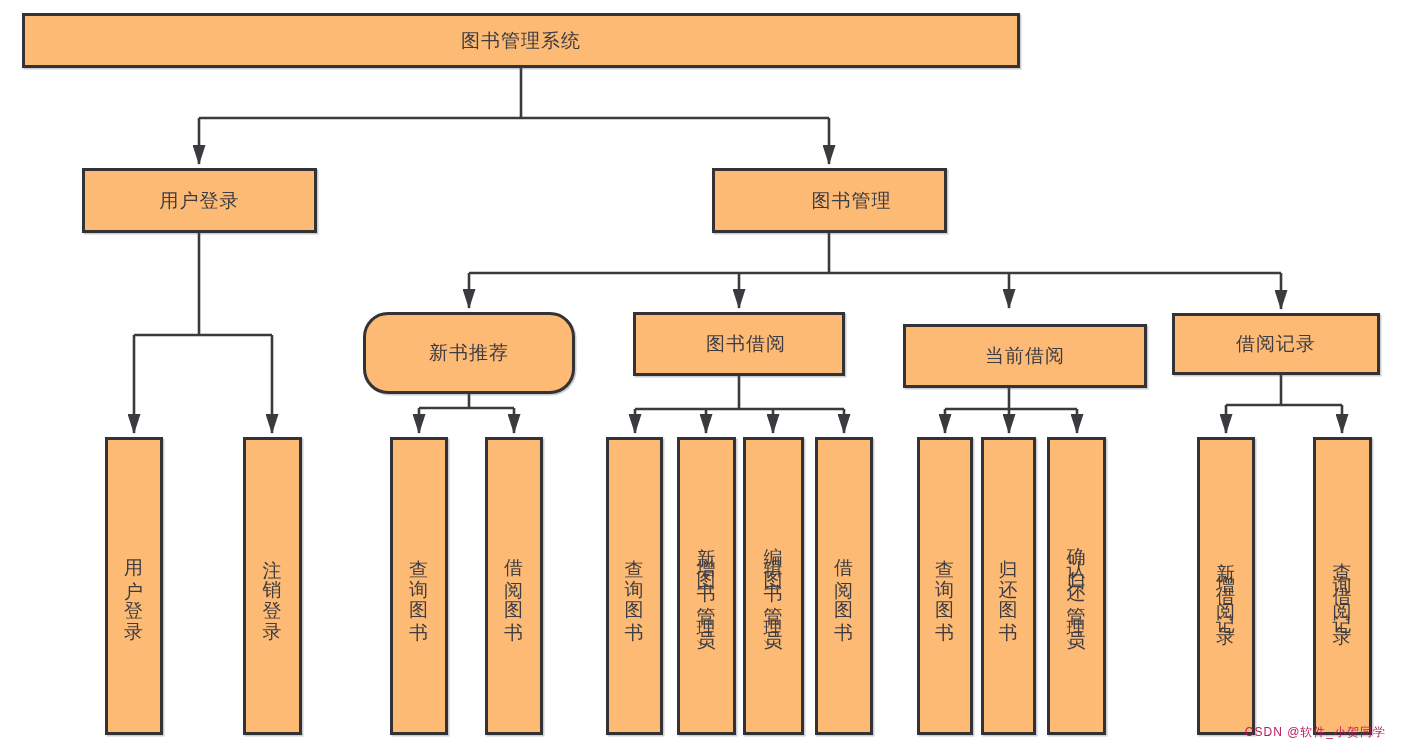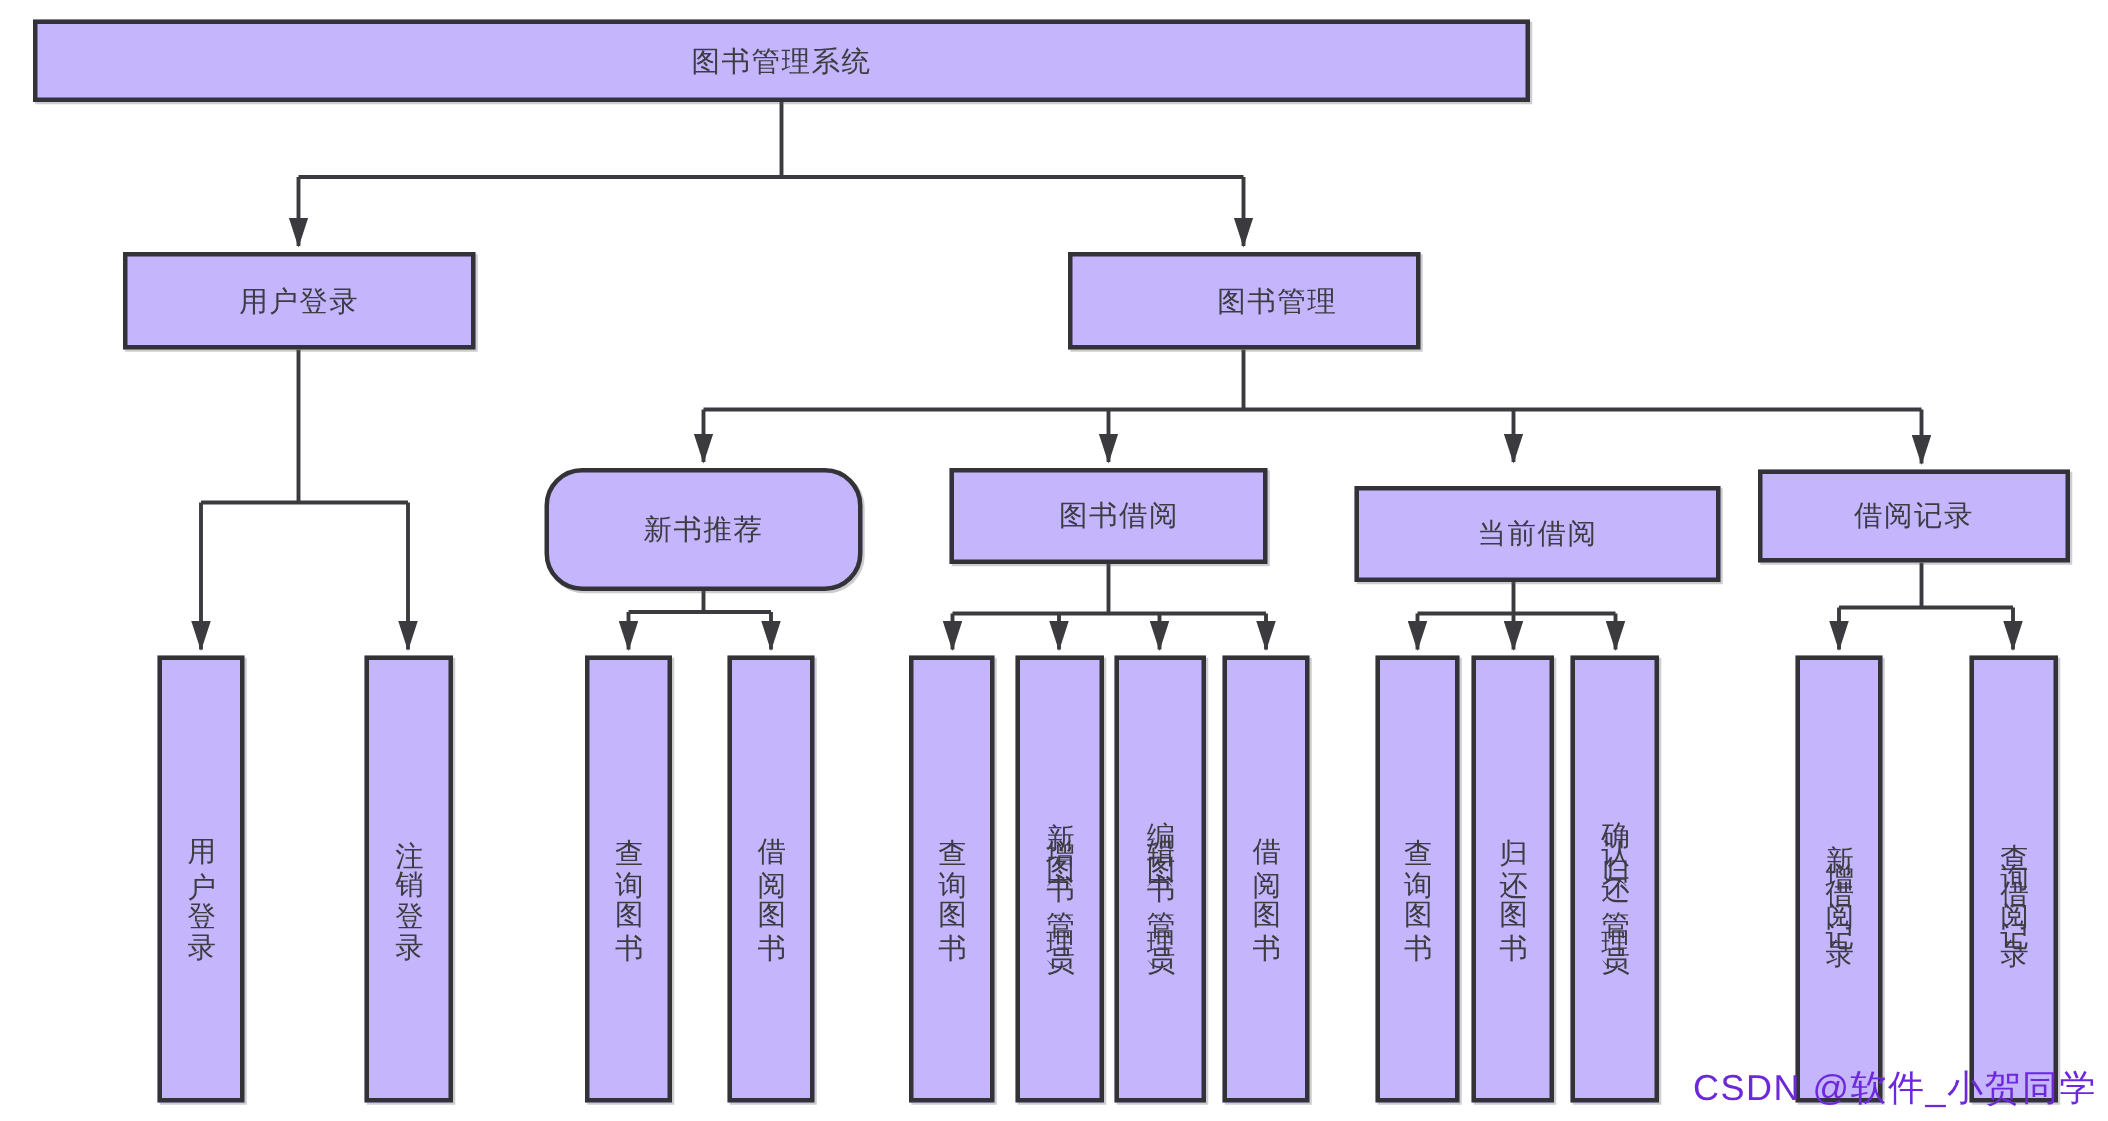--- a/index.html
+++ b/index.html
@@ -11,21 +11,21 @@
     font-family: "Liberation Sans", "DejaVu Sans", sans-serif;
     overflow: hidden;
   }
   .stage svg.connectors {
     position: absolute;
     left: 0; top: 0;
     width: 1405px; height: 747px;
   }
   .box {
     position: absolute;
-    background: #c4b5fd;
+    background: #fdba74;
     border: 3px solid #333337;
     box-shadow: 1.5px 1.5px 0 rgba(90,90,95,0.30);
     display: flex;
     align-items: center;
     justify-content: center;
     color: #3c3c42;
     box-sizing: border-box;
   }
   .hbox { font-size: 19px; letter-spacing: 1px; }
   .root-box { left: 22px; top: 13px; width: 998px; height: 55px; }
@@ -41,24 +41,24 @@
     text-orientation: mixed;
     font-size: 19px;
     letter-spacing: 12px;
     color: #3c3c42;
     line-height: 1;
   }
   .leaf-label.short { letter-spacing: 21px; }
   .leaf-label.mid   { letter-spacing: 13px; }
   .watermark {
     position: absolute;
-    right: 7px;
+    right: 19px;
     bottom: 6px;
-    font-size: 24px;
-    color: #6d28d9;
+    font-size: 12px;
+    color: #be185d;
     letter-spacing: 1px;
     white-space: nowrap;
   }
 </style>
 </head>
 <body>
 
 <div class="stage">
 
   <svg class="connectors" viewBox="0 0 1405 747">

